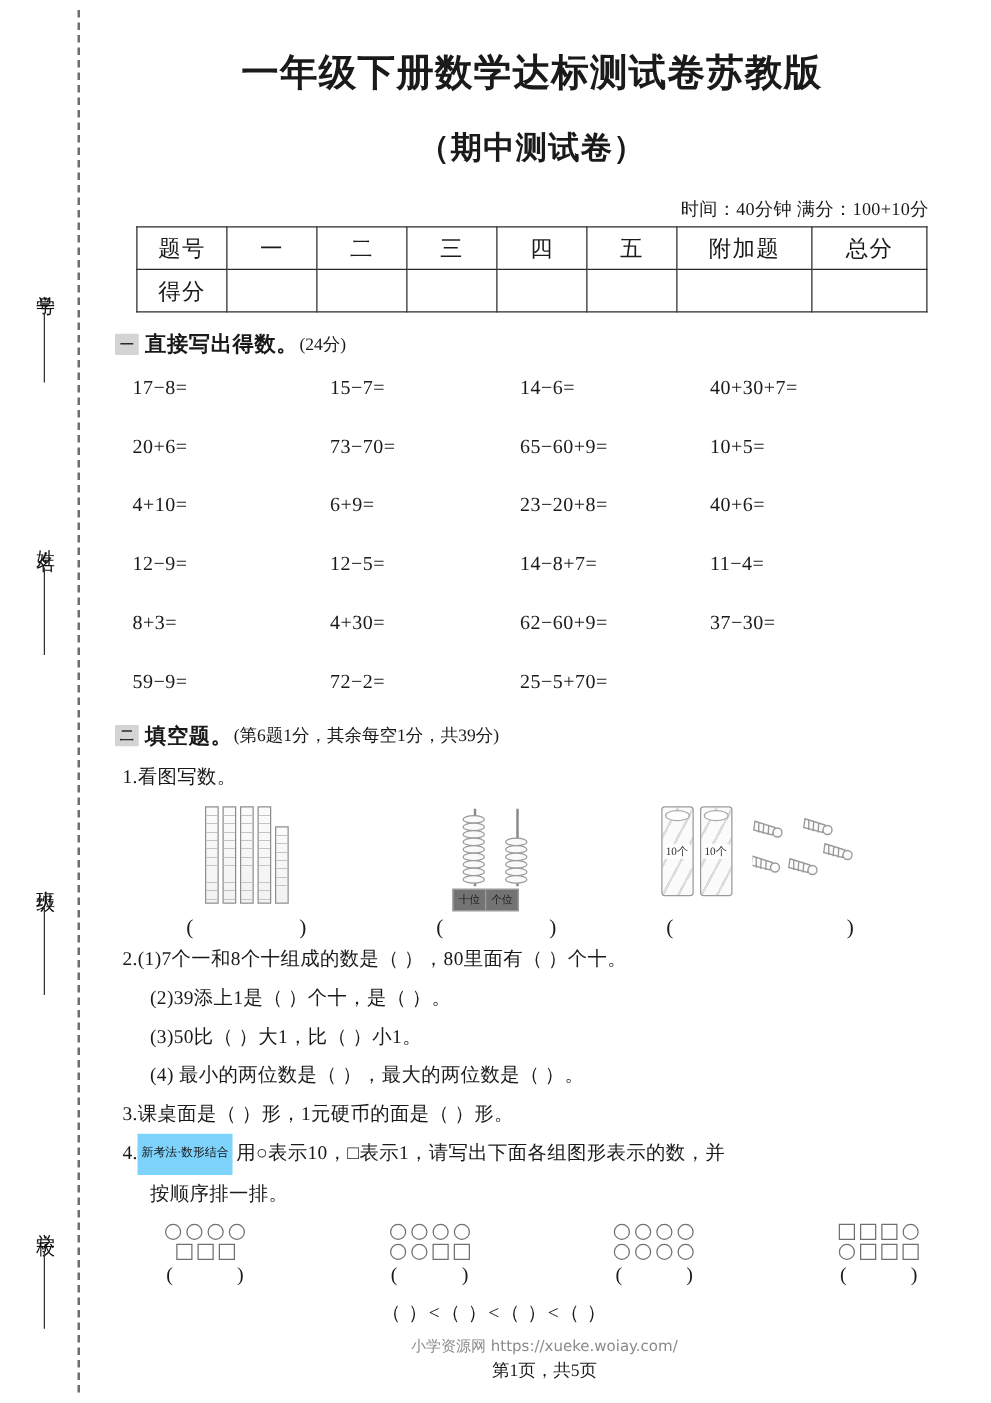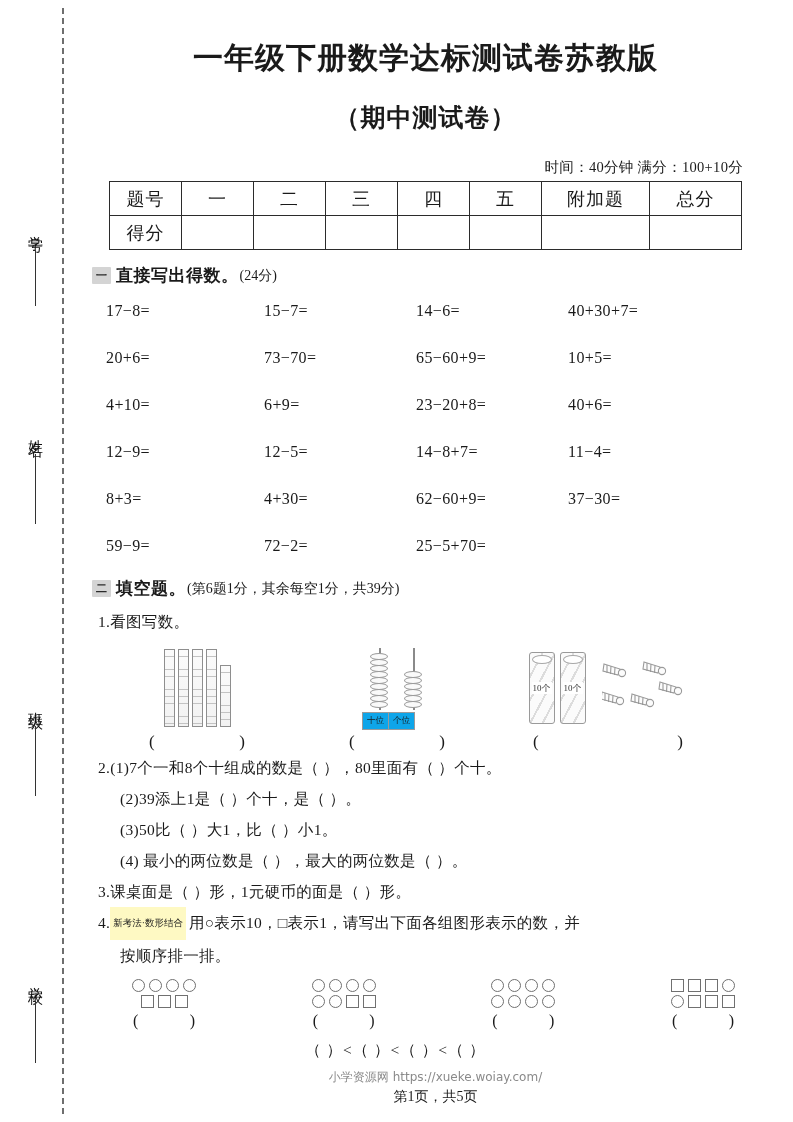--- a/index.html
+++ b/index.html
@@ -133,40 +133,40 @@
     font-size: 15.5px;
     line-height: 31px;
     margin-left: 10px;
     letter-spacing: 0.3px;
     white-space: nowrap;
   }
   .q-line.indent { margin-left: 32px; }
 
   .newmethod-badge {
     display: inline-block;
-    background: #fef9c3;
+    background: #7dd3fc;
     color: #1a1a1a;
     font-size: 9.5px;
     padding: 1px 3px;
     margin: 0 3px 0 0;
     vertical-align: 2px;
     letter-spacing: 0;
     white-space: nowrap;
   }
 
   
   .pic-row {
     display: flex;
     margin: 8px 0 0 0;
     padding-left: 20px;
   }
   .pic-item {
     display: flex; flex-direction: column; align-items: center;
   }
-  .pic-stage { height: 86px; display: flex; align-items: center; }
+  .pic-stage { height: 86px; display: flex; align-items: flex-start; }
   .pic-paren {
     font-size: 17px; margin-top: 1px; letter-spacing: 0;
     display: flex; justify-content: space-between; width: 96px;
   }
 
   
   .sticks { display: flex; align-items: flex-end; gap: 3px; }
   .stick {
     width: 11px;
     border: 1px solid #8e8e8e;
@@ -196,21 +196,21 @@
   .bead-col.c2 { left: 50px; }
   .bead {
     width: 18px; height: 7px;
     border: 1px solid #9a9a9a;
     border-radius: 50%;
     background: #fafafa;
     margin-top: -1px;
   }
   .abacus-base {
     position: absolute; bottom: 0; left: 8px;
-    display: flex; border: 1px solid #9a9a9a; background: #0ea5e9;
+    display: flex; border: 1px solid #9a9a9a; background: #737373;
   }
   .abacus-base span {
     font-size: 8.5px; padding: 2px 4px; display: inline-block;
     border-right: 1px solid #9a9a9a; letter-spacing: 0;
   }
   .abacus-base span:last-child { border-right: none; }
 
   
   .tube-group { display: flex; align-items: flex-end; gap: 16px; }
   .tubes { display: flex; gap: 5px; }

